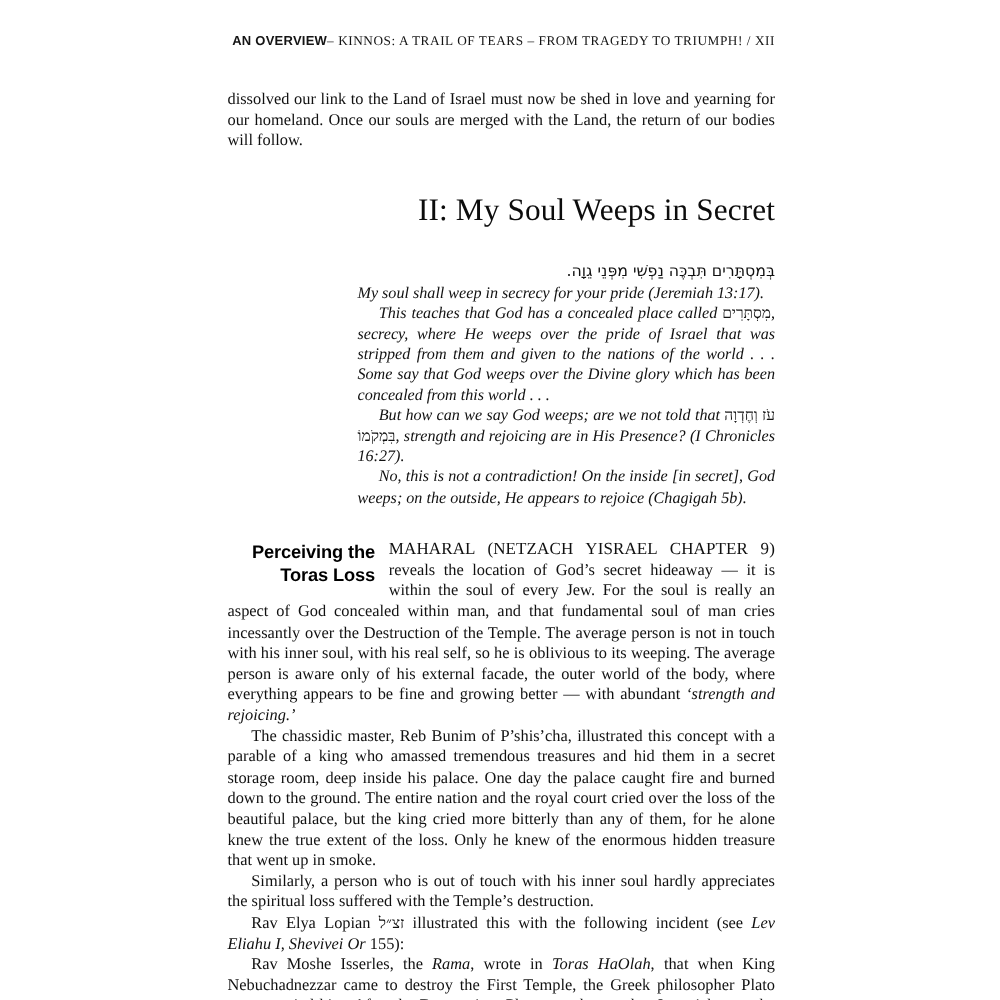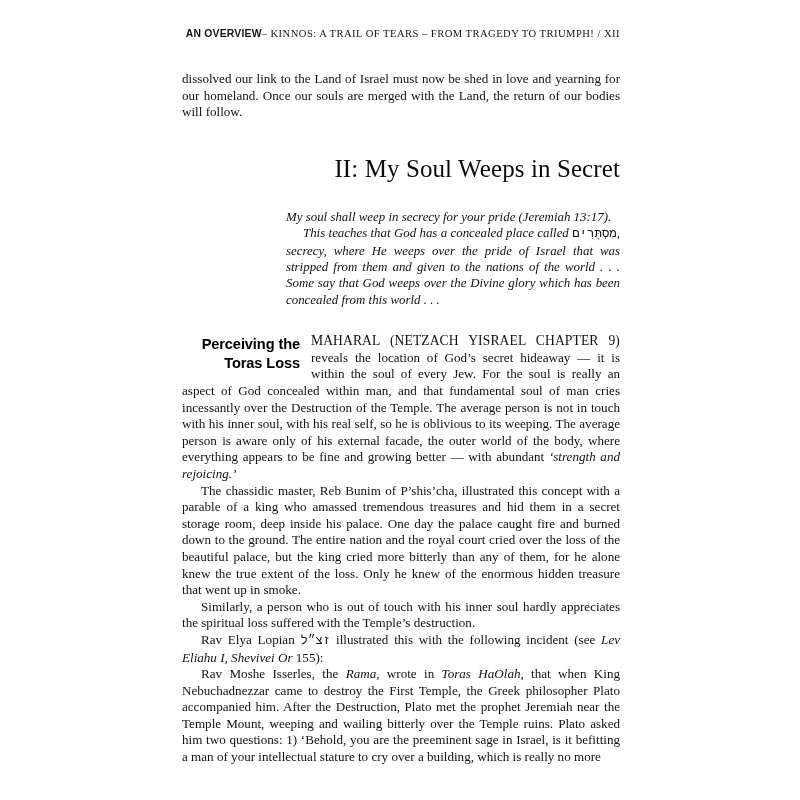--- a/index.html
+++ b/index.html
@@ -78,21 +78,21 @@
     margin-bottom: 1px;
   }
   .quote-block p {
     font-style: italic;
     text-align: justify;
     font-size: 12.9px;
     line-height: 16.4px;
   }
   .quote-block p.q-indent { text-indent: 17px; }
   .heb {
-    font-family: Liberation Mono, monospace;
+    font-family: Liberation Serif, serif;
     font-style: normal;
     direction: rtl;
     unicode-bidi: isolate;
     font-size: 12.4px;
   }
 
   
   .prose { margin-top: 25px; }
   .smallcaps {
     font-variant: small-caps;
@@ -125,22 +125,25 @@
 
   <div class="running-head">
     <span class="rh-strong">AN OVERVIEW</span><span class="rh-rest">– KINNOS: A TRAIL OF TEARS  –  FROM TRAGEDY TO TRIUMPH! / XII</span>
   </div>
 
   <p>dissolved our link to the Land of Israel must now be shed in love and yearning for our homeland. Once our souls are merged with the Land, the return of our bodies will follow.</p>
 
   <h1 class="section-title">II: My Soul Weeps in Secret</h1>
 
   <div class="quote-block">
+    <div class="heb-line">בְּמִסְתָּרִים תִּבְכֶּה נַפְשִׁי מִפְּנֵי גֵוָה.</div>
     <p>My soul shall weep in secrecy for your pride (Jeremiah 13:17).</p>
     <p class="q-indent"><span>This teaches that God has a concealed place called </span><span class="heb">מִסְתָּרִים</span><span>, secrecy, where He weeps over the pride of Israel that was stripped from them and given to the nations of the world . . . Some say that God weeps over the Divine glory which has been concealed from this world . . .</span></p>
+    <p class="q-indent"><span>But how can we say God weeps; are we not told that </span><span class="heb">עֹז וְחֶדְוָה בִּמְקֹמוֹ</span><span>, strength and rejoicing are in His Presence? (I Chronicles 16:27).</span></p>
+    <p class="q-indent">No, this is not a contradiction! On the inside [in secret], God weeps; on the outside, He appears to rejoice (Chagigah 5b).</p>
   </div>
 
   <div class="prose clearfix">
     <p>
       <span class="sidehead">
           <span class="sh-line">Perceiving the</span>
           <span class="sh-line">Toras Loss</span>
         </span><span class="smallcaps">MAHARAL (NETZACH YISRAEL CHAPTER 9)</span><span> reveals the location of God’s secret hideaway — it is within the soul of every Jew. For the soul is really an aspect of God concealed within man, and that fundamental soul of man cries incessantly over the Destruction of the Temple. The average person is not in touch with his inner soul, with his real self, so he is oblivious to its weeping. The average person is aware only of his external facade, the outer world of the body, where everything appears to be fine and growing better — with abundant </span><i>‘strength and rejoicing.’</i>
     </p>
     <p class="indent">The chassidic master, Reb Bunim of P’shis’cha, illustrated this concept with a parable of a king who amassed tremendous treasures and hid them in a secret storage room, deep inside his palace. One day the palace caught fire and burned down to the ground. The entire nation and the royal court cried over the loss of the beautiful palace, but the king cried more bitterly than any of them, for he alone knew the true extent of the loss. Only he knew of the enormous hidden treasure that went up in smoke.</p>

